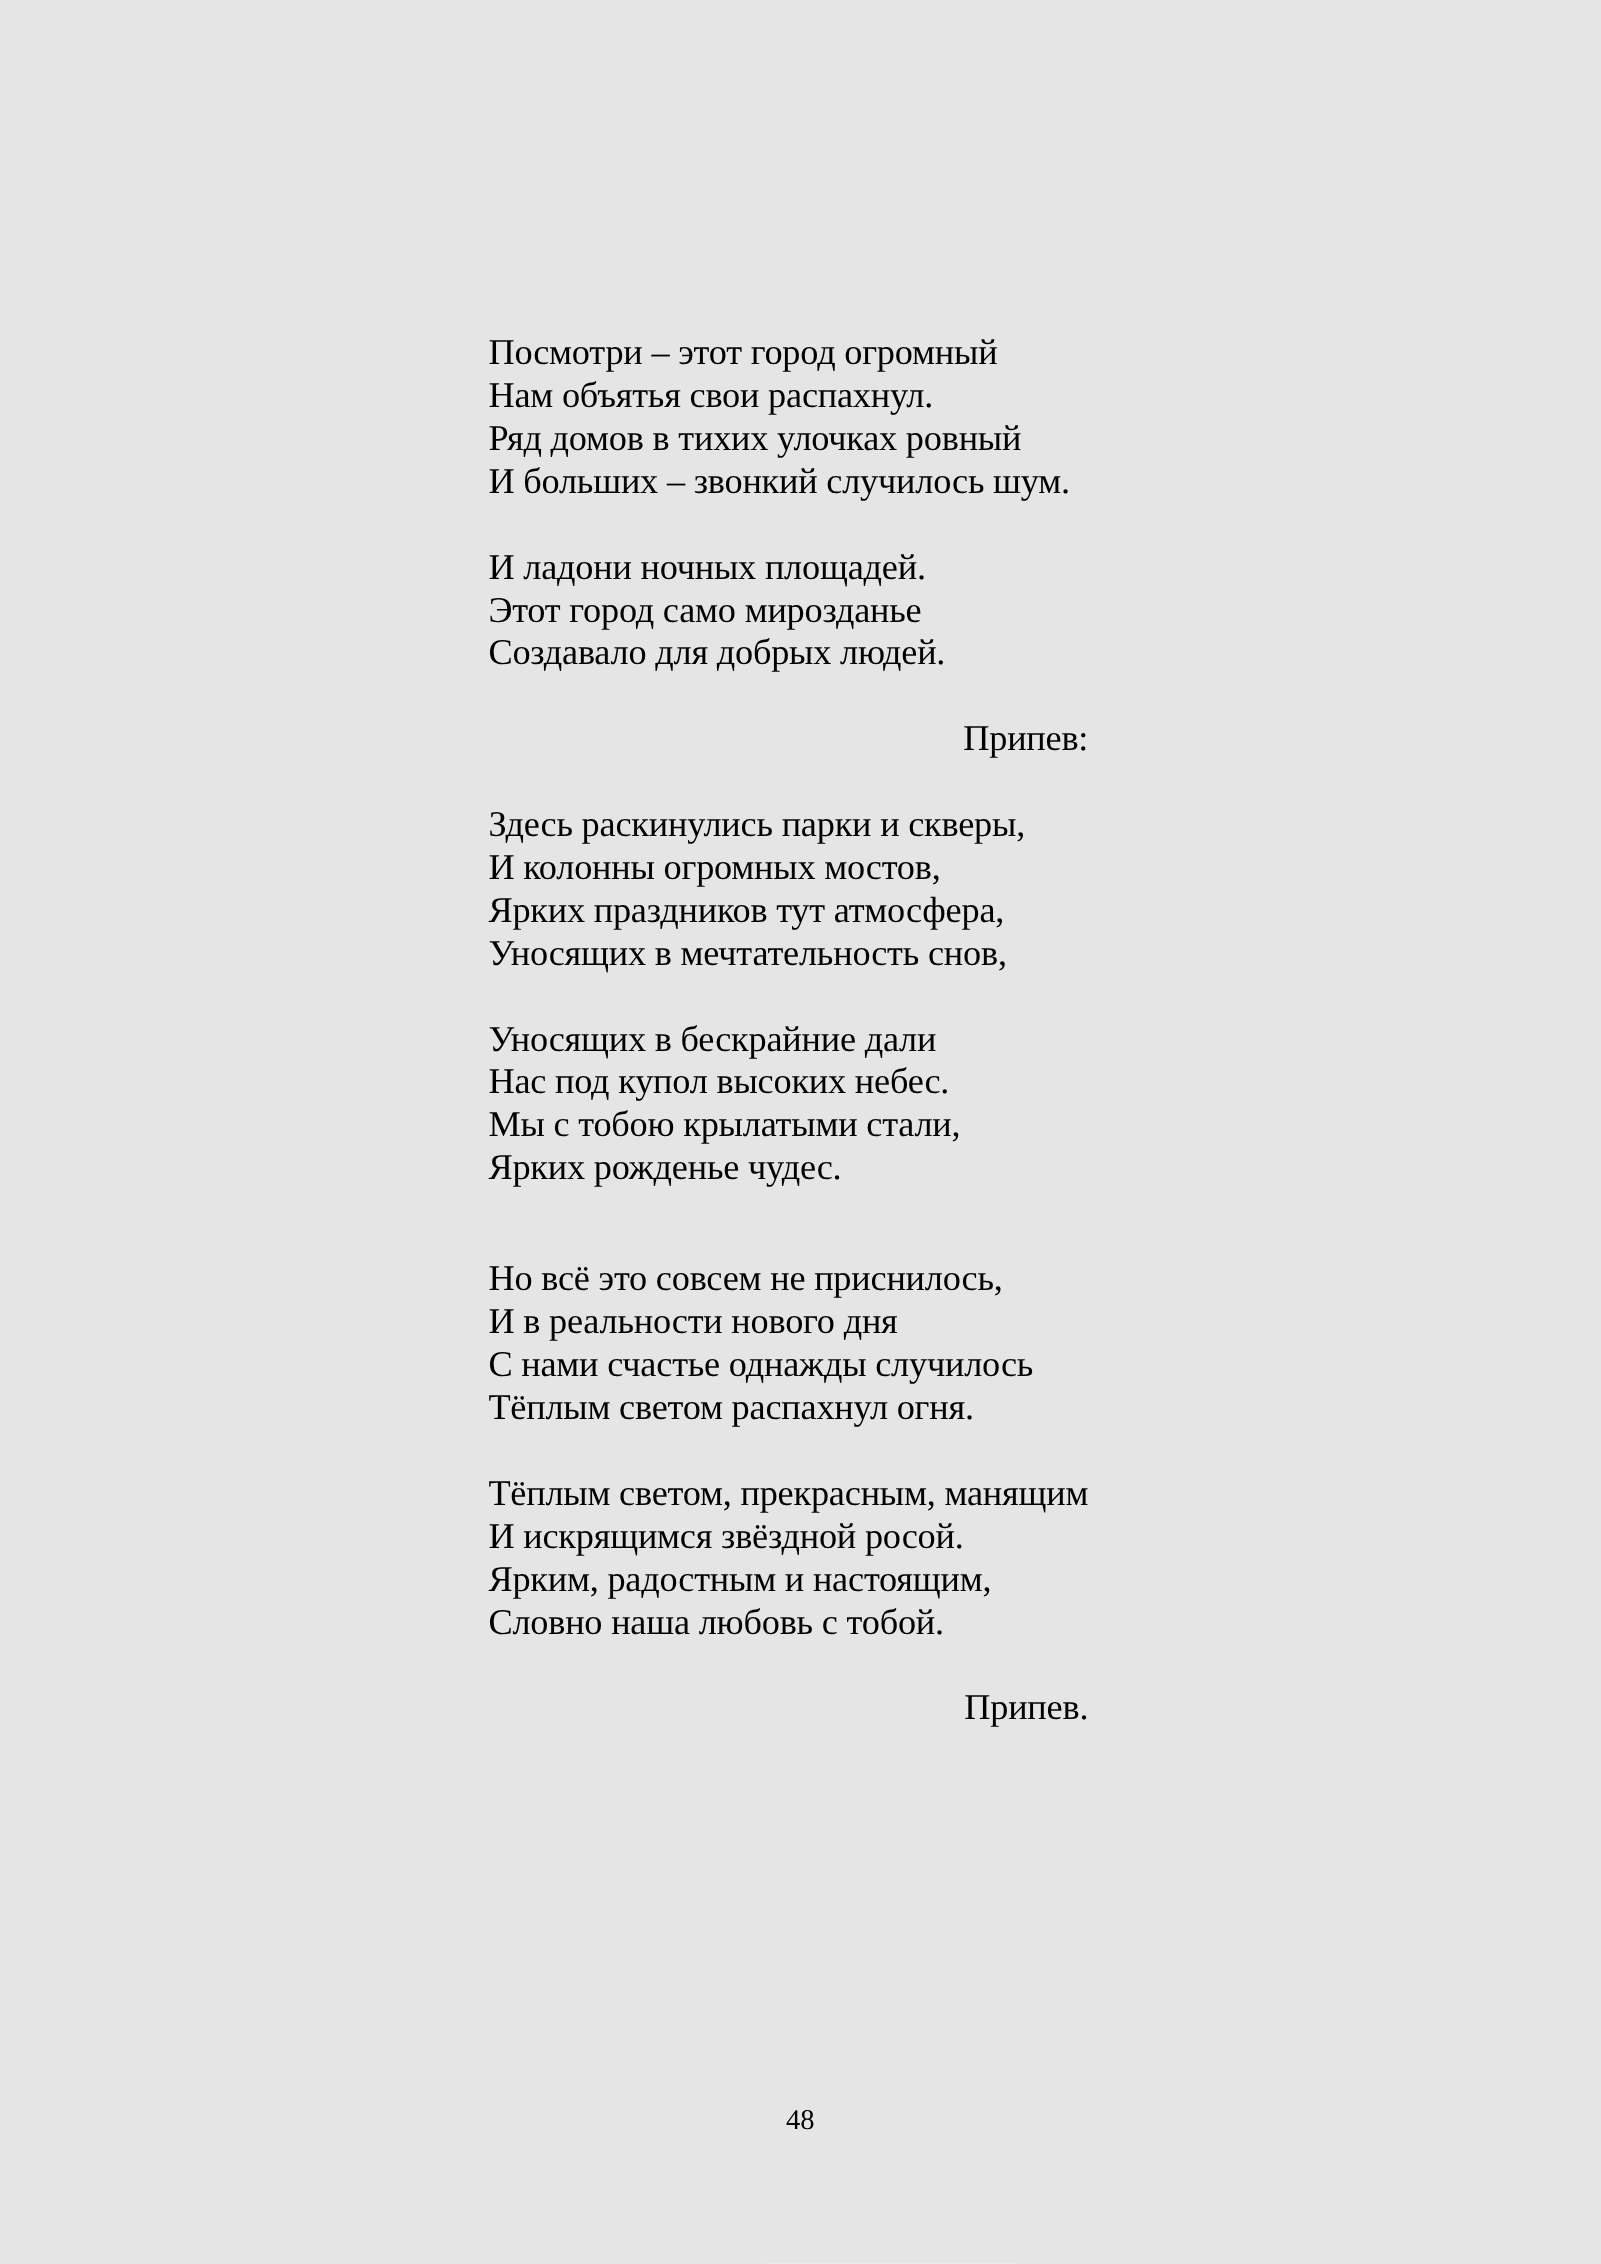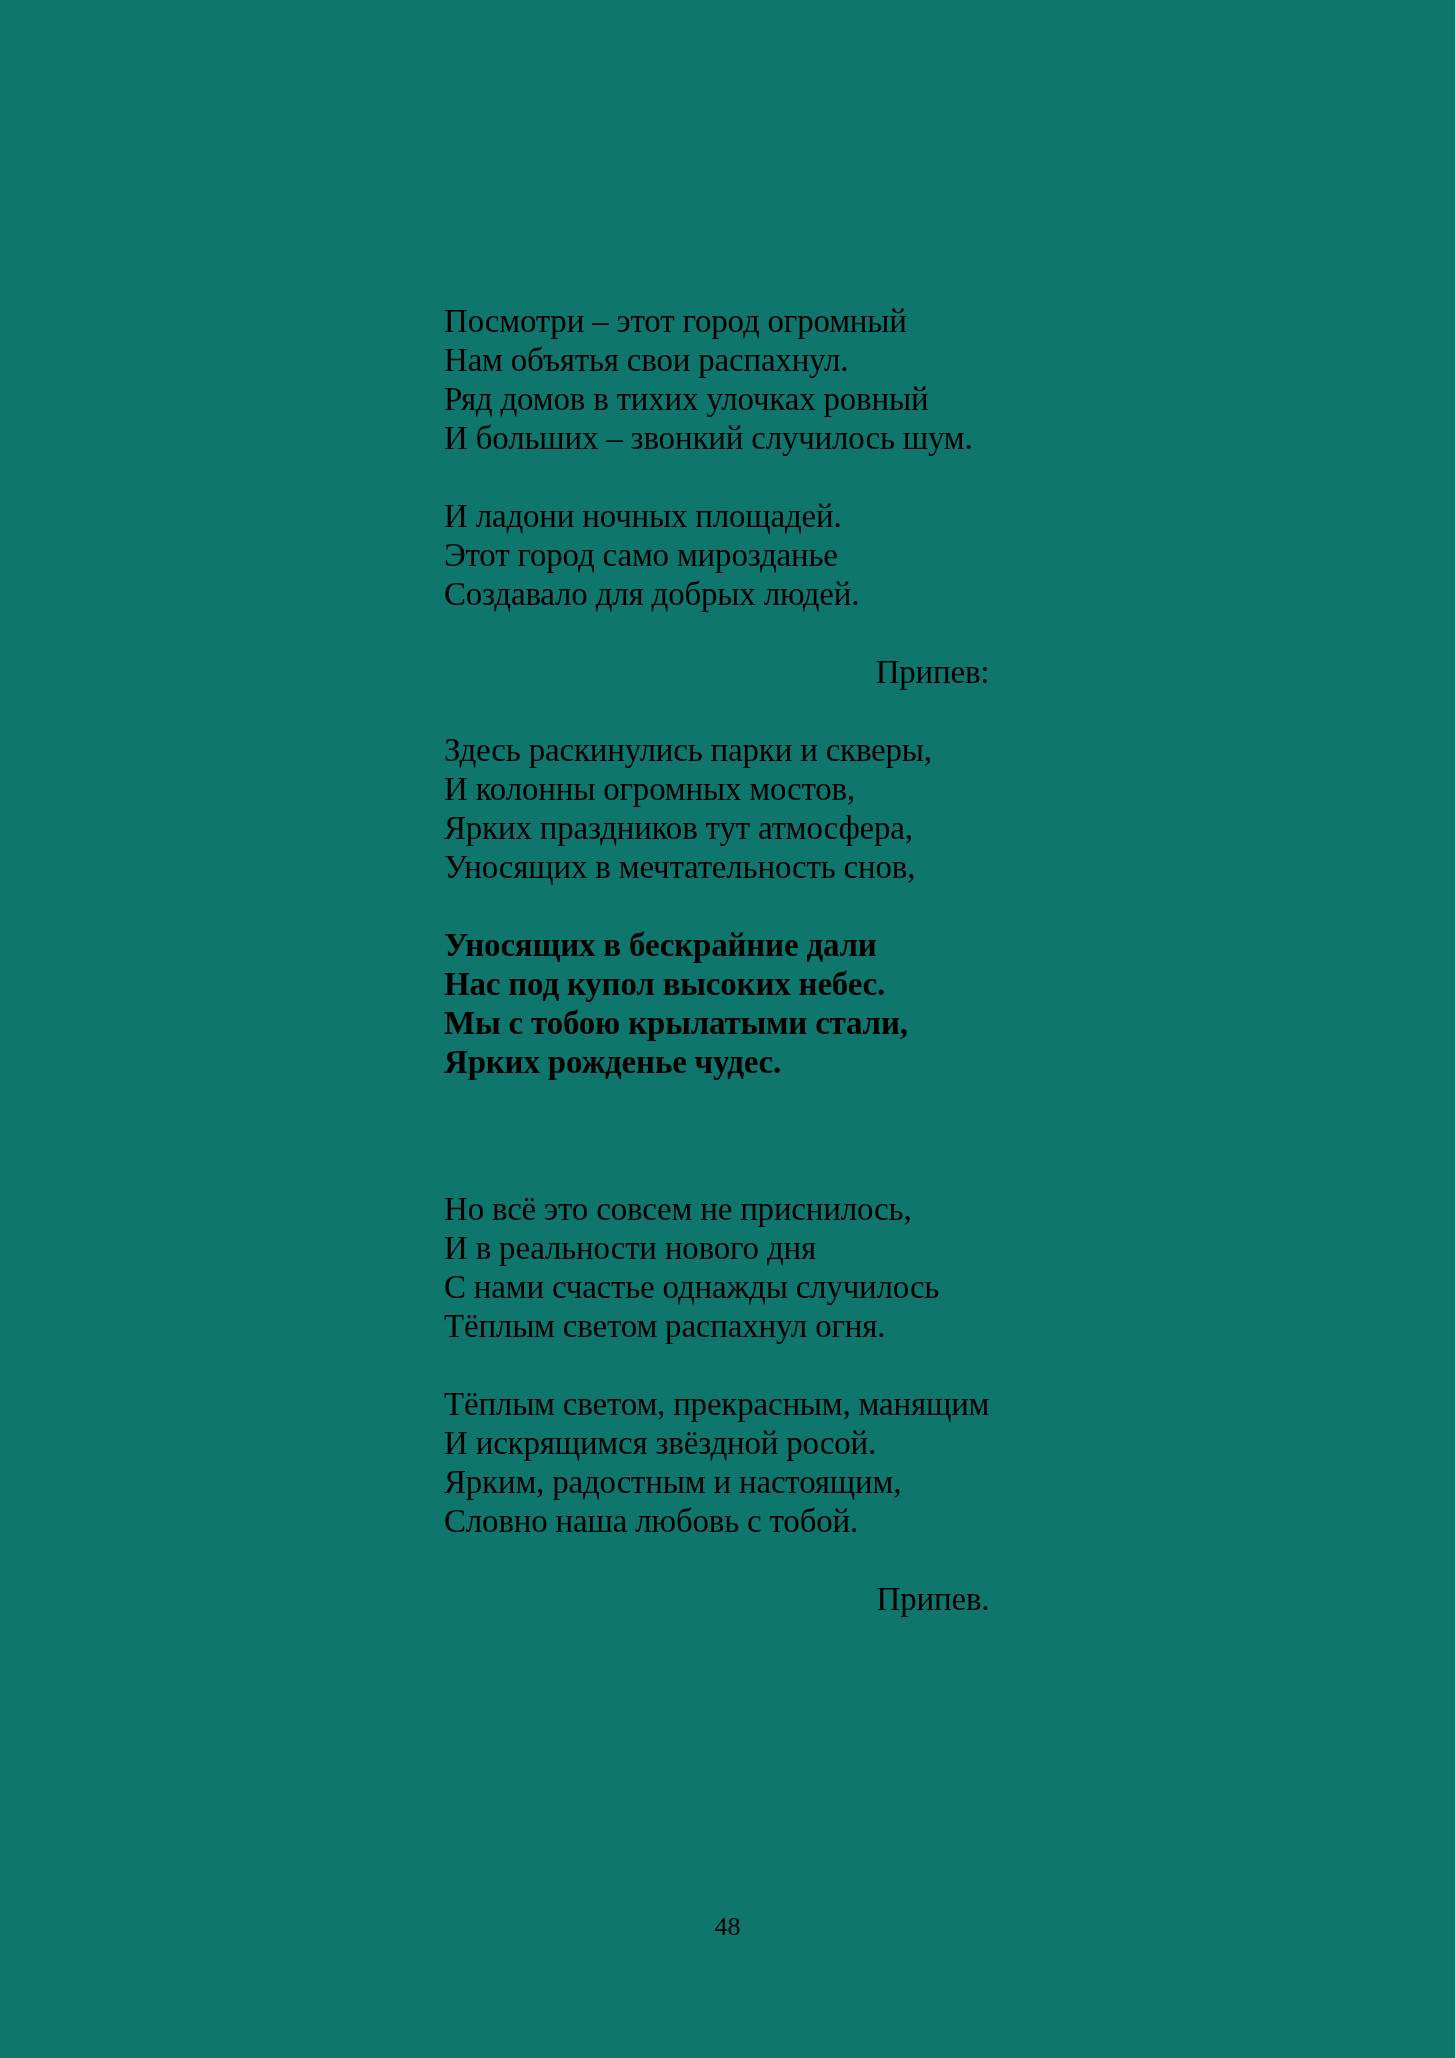--- a/index.html
+++ b/index.html
@@ -11,38 +11,37 @@
     width: 1455px;
     height: 2058px;
     position: relative;
     overflow: hidden;
   }
   .page {
     position: absolute;
     left: 0; top: 0;
     width: 1455px;
     height: 2058px;
-    background: #0f766e;
+    background: #e5e5e5;
   }
   .poem {
     position: absolute;
     left: 444px;
     top: 302px;
     font-family: "Liberation Serif", "DejaVu Serif", serif;
     font-size: 33px;
     line-height: 39px;
     color: #000000;
     letter-spacing: -0.2px;
   }
   .stanza {
     margin: 0 0 39px 0;
   }
   .stanza.extra-gap {
-    margin-bottom: 108px;
-    font-weight: bold;
+    margin-bottom: 62px;
   }
   .line {
     display: block;
     white-space: nowrap;
     height: 39px;
   }
   .refrain {
     display: block;
     height: 39px;
     margin-bottom: 39px;

